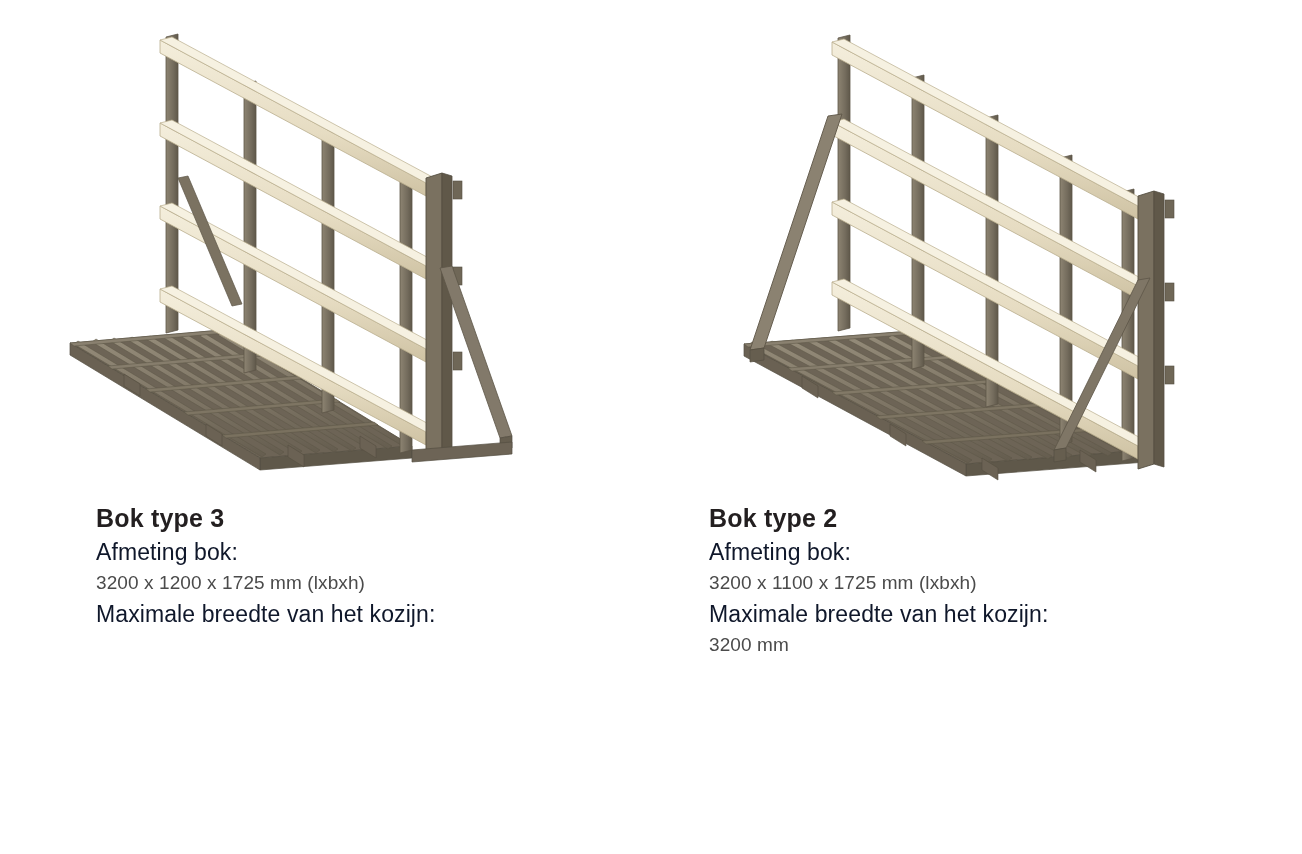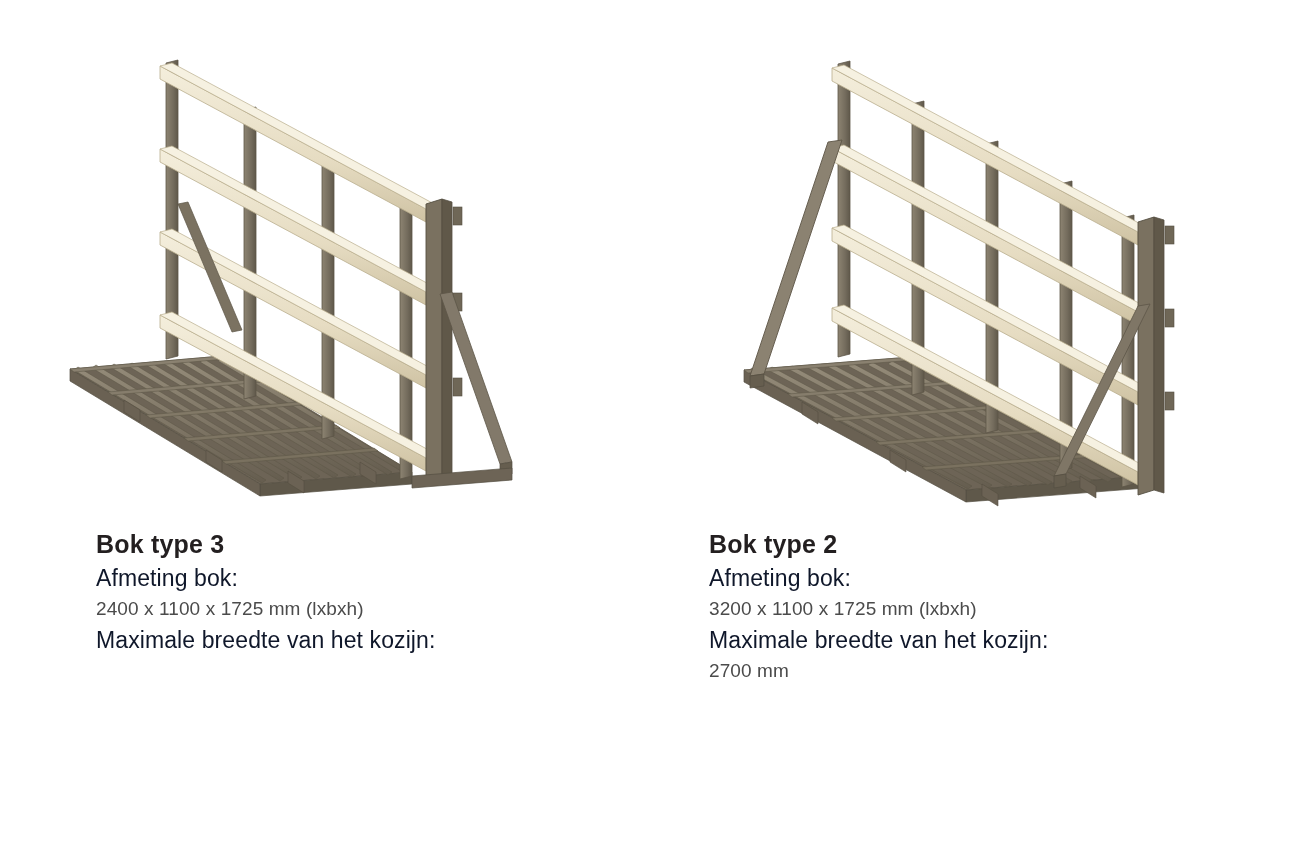--- a/index.html
+++ b/index.html
@@ -13,21 +13,20 @@
     height: 854px;
     position: relative;
     font-family: "Liberation Sans", sans-serif;
     overflow: hidden;
   }
   .page {
     position: relative;
     width: 1302px;
     height: 648px;
     background: #ffffff;
-    margin-top: 26px;
   }
   .panel {
     position: absolute;
     top: 0;
   }
   .panel-left  { left: 0;   width: 651px; }
   .panel-right { left: 651px; width: 651px; }
 
   .figure {
     position: absolute;
@@ -175,21 +174,21 @@
           <polygon points="440,420 452,418 452,430 440,432" fill="#665e4f" stroke="#554f42" stroke-width="0.7"></polygon>
 
           <polygon points="352,432 452,424 452,436 352,444" fill="#6d6456" stroke="#554f42" stroke-width="0.7"></polygon>
         </g>
       </svg>
     </div>
 
     <div class="caption">
       <p class="cap-title">Bok type 3</p>
       <p class="cap-label">Afmeting bok:</p>
-      <p class="cap-value">2400 x 1100 x 1725 mm (lxbxh)</p>
+      <p class="cap-value">3200 x 1200 x 1725 mm (lxbxh)</p>
       <p class="cap-label">Maximale breedte van het kozijn:</p>
     </div>
   </div>
 
   <div class="panel panel-right">
 
     <div class="figure figure-right">
       <svg viewBox="0 0 530 470" xmlns="http://www.w3.org/2000/svg">
         <defs>
           <linearGradient id="slatG4" x1="0" y1="0" x2="0" y2="1">
@@ -287,17 +286,17 @@
           <polygon points="338,432 350,430 350,442 338,444" fill="#665e4f" stroke="#554f42" stroke-width="0.7"></polygon>
         </g>
       </svg>
     </div>
 
     <div class="caption caption-right">
       <p class="cap-title">Bok type 2</p>
       <p class="cap-label">Afmeting bok:</p>
       <p class="cap-value">3200 x 1100 x 1725 mm (lxbxh)</p>
       <p class="cap-label">Maximale breedte van het kozijn:</p>
-      <p class="cap-value last">2700 mm</p>
+      <p class="cap-value last">3200 mm</p>
     </div>
   </div>
 
 </div>
 
 </body></html>

